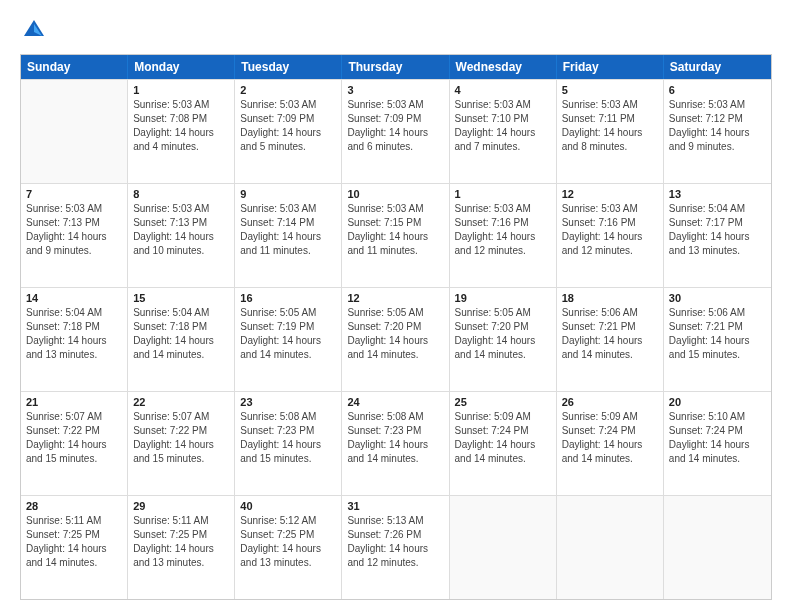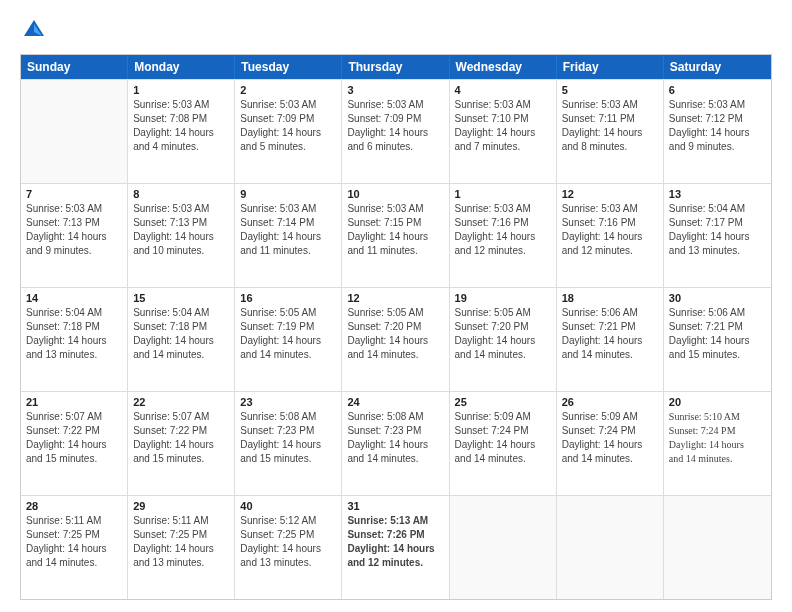--- a/index.html
+++ b/index.html
@@ -324,21 +324,21 @@
           </div>
           <div class="cal-cell">
             <div class="cell-date">26</div>
             <div class="cell-info" style="white-space: pre-line;">Sunrise: 5:09 AM
 Sunset: 7:24 PM
 Daylight: 14 hours
 and 14 minutes.</div>
           </div>
           <div class="cal-cell">
             <div class="cell-date">20</div>
-            <div class="cell-info" style="white-space: pre-line; font-family: Liberation Serif, serif;">Sunrise: 5:10 AM
+            <div class="cell-info" style="white-space: pre-line;">Sunrise: 5:10 AM
 Sunset: 7:24 PM
 Daylight: 14 hours
 and 14 minutes.</div>
           </div>
         </div>
         <div class="cal-week">
           <div class="cal-cell">
             <div class="cell-date">28</div>
             <div class="cell-info" style="white-space: pre-line;">Sunrise: 5:11 AM
 Sunset: 7:25 PM
@@ -354,21 +354,21 @@
           </div>
           <div class="cal-cell">
             <div class="cell-date">40</div>
             <div class="cell-info" style="white-space: pre-line;">Sunrise: 5:12 AM
 Sunset: 7:25 PM
 Daylight: 14 hours
 and 13 minutes.</div>
           </div>
           <div class="cal-cell">
             <div class="cell-date">31</div>
-            <div class="cell-info" style="white-space: pre-line; font-weight: bold;">Sunrise: 5:13 AM
+            <div class="cell-info" style="white-space: pre-line;">Sunrise: 5:13 AM
 Sunset: 7:26 PM
 Daylight: 14 hours
 and 12 minutes.</div>
           </div>
           <div class="cal-cell empty"></div>
           <div class="cal-cell empty"></div>
           <div class="cal-cell empty"></div>
         </div>
       </div>
   </div>

